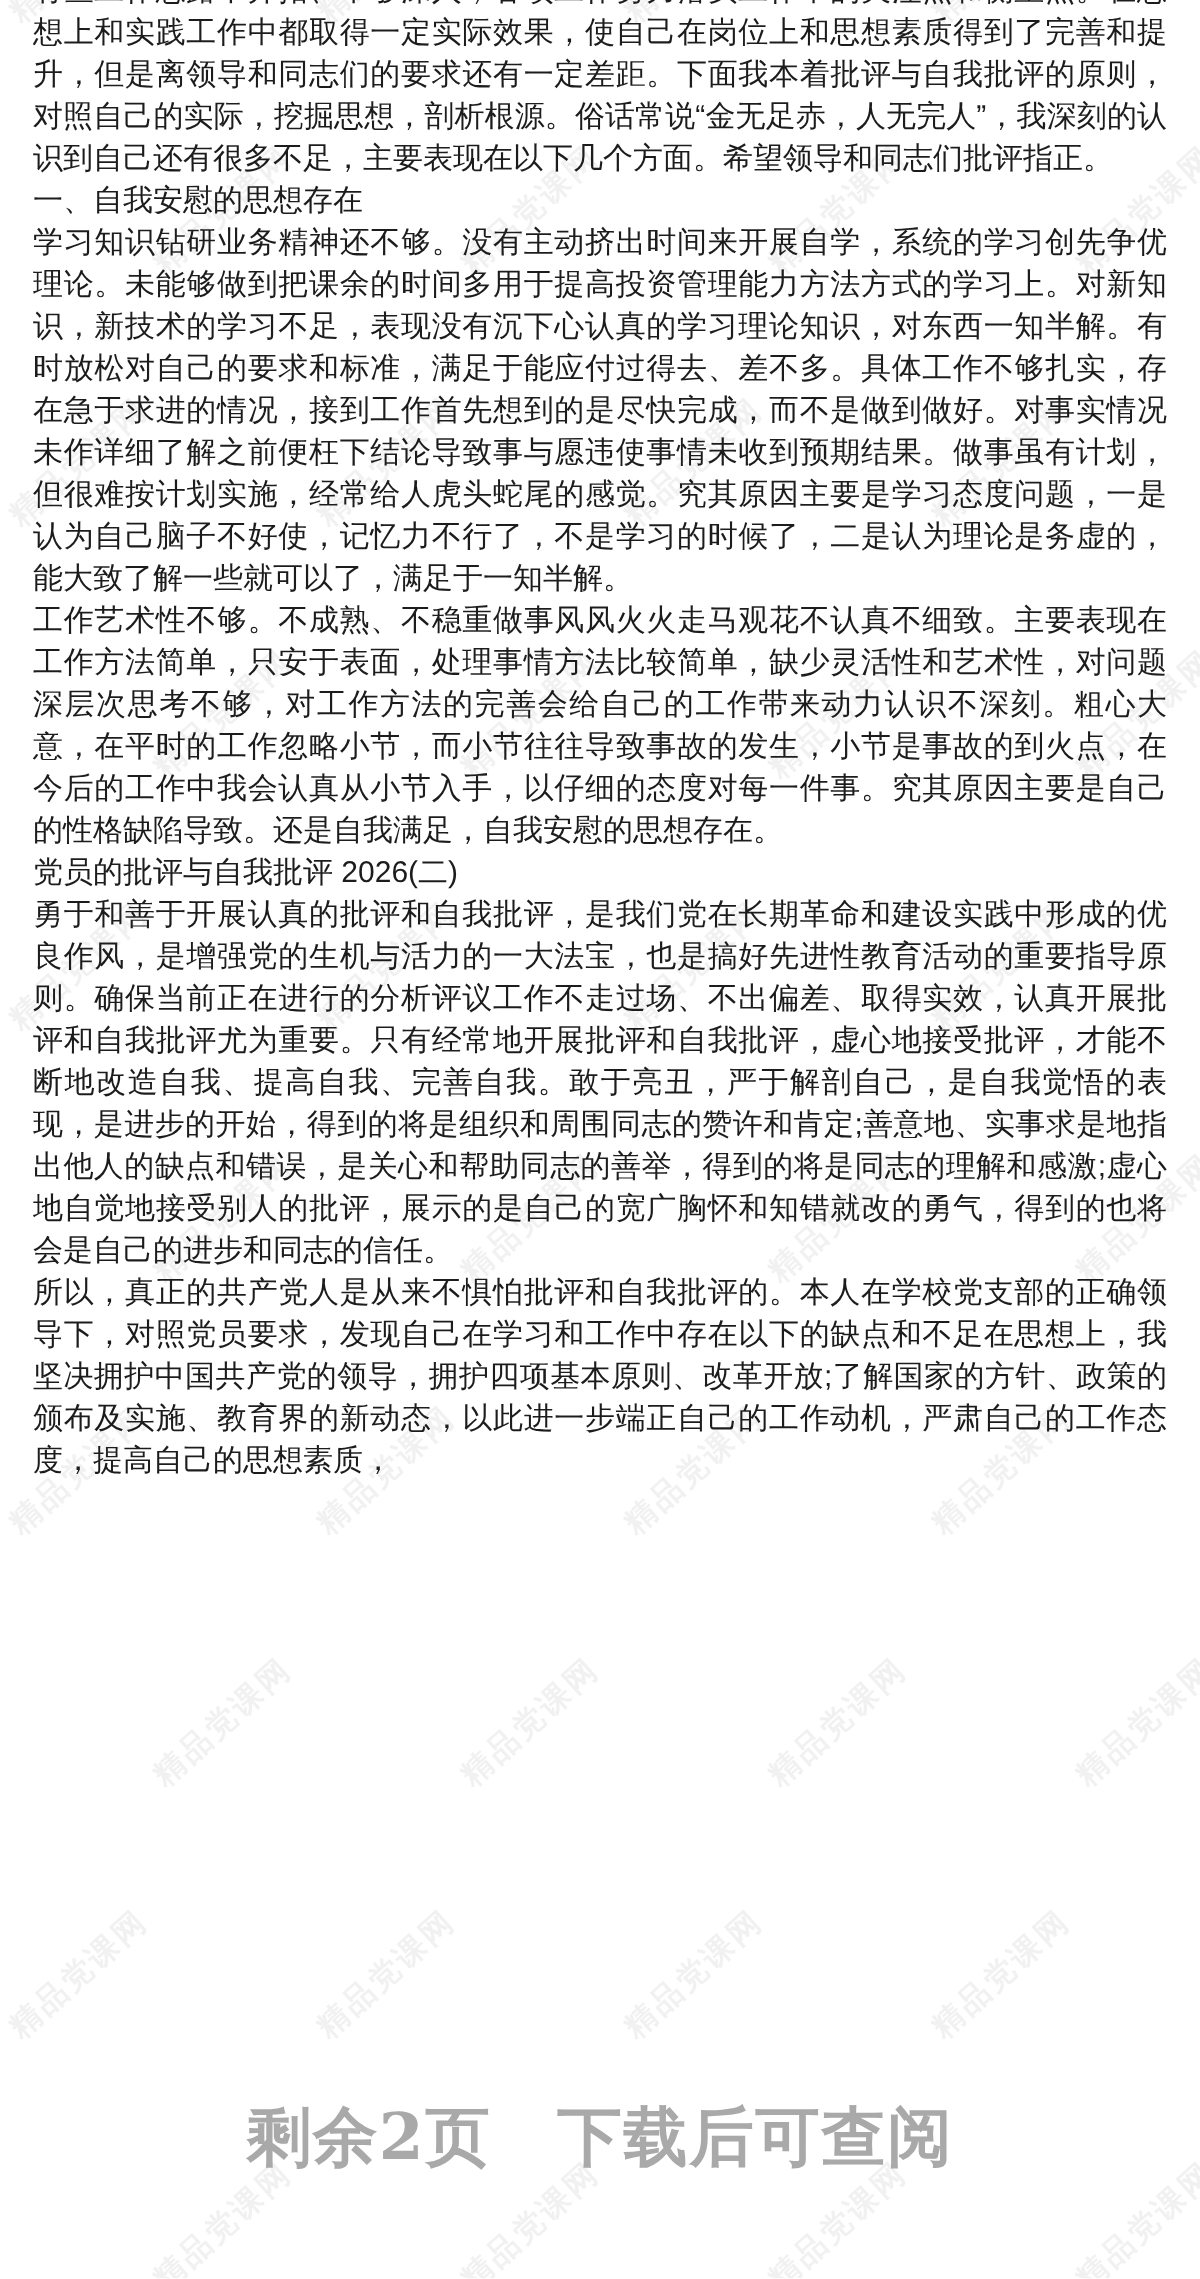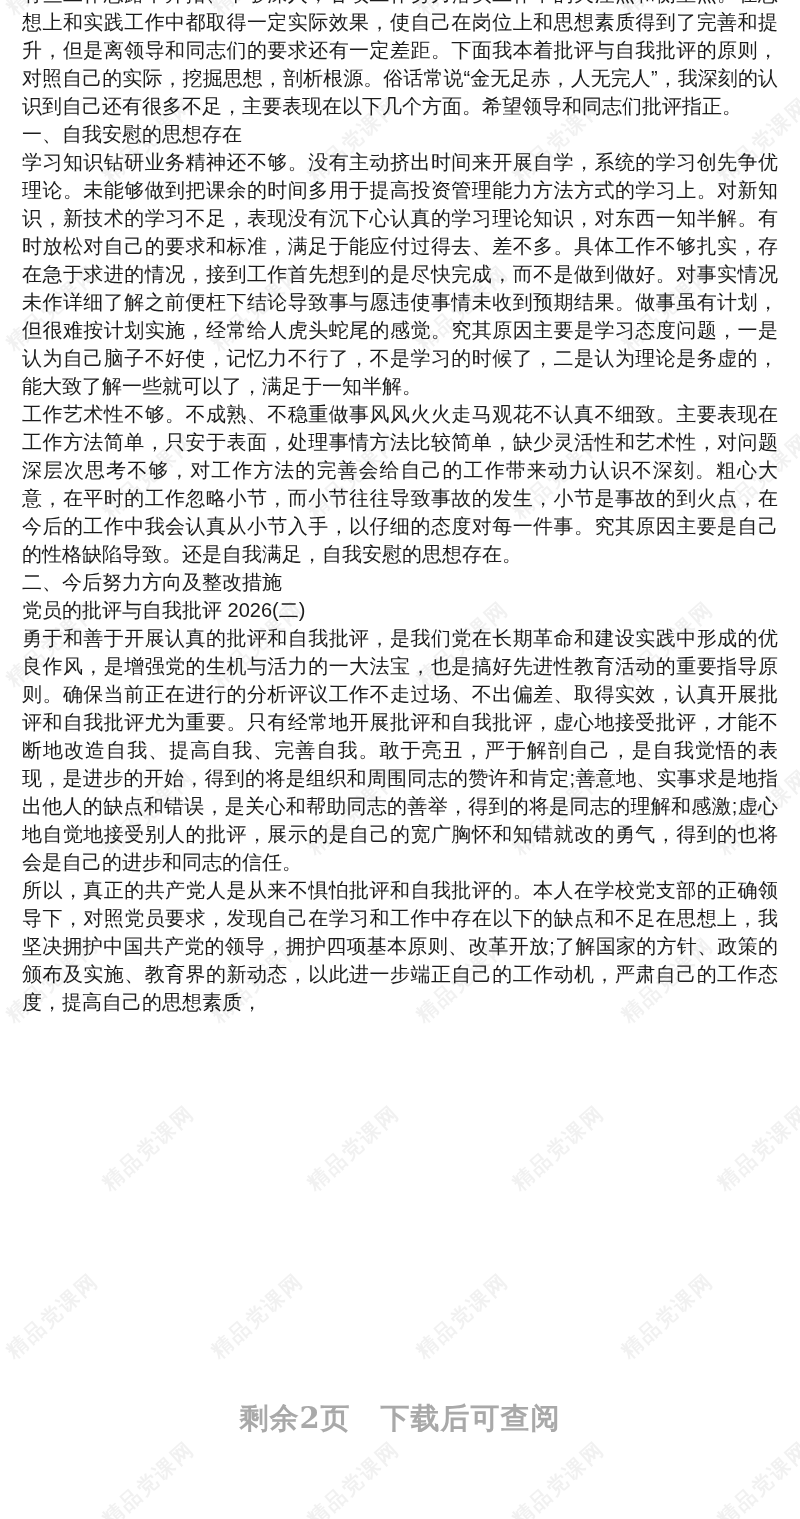--- a/index.html
+++ b/index.html
@@ -71,21 +71,21 @@
     position: absolute;
     left: 0;
     top: 1404px;
     width: 800px;
     text-align: center;
     z-index: 3;
   }
   #footer-notice .notice-text {
     display: inline-block;
     font-family: "DejaVu Serif", "Liberation Serif", serif;
-    font-size: 29px;
+    font-size: 43px;
     font-weight: 700;
     color: #a9a9a9;
     letter-spacing: 1px;
     white-space: pre;
     line-height: 1;
   }
 </style>
 </head>
 <body>
 
@@ -132,21 +132,20 @@
       <span class="watermark-item" style="left: 301px; top: 1512px;">精品党课网</span>
       <span class="watermark-item" style="left: 506px; top: 1512px;">精品党课网</span>
       <span class="watermark-item" style="left: 711px; top: 1512px;">精品党课网</span>
     </div>
 
   <div id="doc-body">
       <p class="doc-line">有些工作思路不开拓、不够深入，各项工作努力落实工作中的关注点和侧重点。在思想上和实践工作中都取得一定实际效果，使自己在岗位上和思想素质得到了完善和提升，但是离领导和同志们的要求还有一定差距。下面我本着批评与自我批评的原则，对照自己的实际，挖掘思想，剖析根源。俗话常说“金无足赤，人无完人”，我深刻的认识到自己还有很多不足，主要表现在以下几个方面。希望领导和同志们批评指正。</p>
       <p class="doc-line heading">一、自我安慰的思想存在</p>
       <p class="doc-line">学习知识钻研业务精神还不够。没有主动挤出时间来开展自学，系统的学习创先争优理论。未能够做到把课余的时间多用于提高投资管理能力方法方式的学习上。对新知识，新技术的学习不足，表现没有沉下心认真的学习理论知识，对东西一知半解。有时放松对自己的要求和标准，满足于能应付过得去、差不多。具体工作不够扎实，存在急于求进的情况，接到工作首先想到的是尽快完成，而不是做到做好。对事实情况未作详细了解之前便枉下结论导致事与愿违使事情未收到预期结果。做事虽有计划，但很难按计划实施，经常给人虎头蛇尾的感觉。究其原因主要是学习态度问题，一是认为自己脑子不好使，记忆力不行了，不是学习的时候了，二是认为理论是务虚的，能大致了解一些就可以了，满足于一知半解。</p>
       <p class="doc-line">工作艺术性不够。不成熟、不稳重做事风风火火走马观花不认真不细致。主要表现在工作方法简单，只安于表面，处理事情方法比较简单，缺少灵活性和艺术性，对问题深层次思考不够，对工作方法的完善会给自己的工作带来动力认识不深刻。粗心大意，在平时的工作忽略小节，而小节往往导致事故的发生，小节是事故的到火点，在今后的工作中我会认真从小节入手，以仔细的态度对每一件事。究其原因主要是自己的性格缺陷导致。还是自我满足，自我安慰的思想存在。</p>
-      <p class="doc-line heading">二、今后努力方向及整改措施</p>
       <p class="doc-line heading">党员的批评与自我批评 2026(二)</p>
       <p class="doc-line">勇于和善于开展认真的批评和自我批评，是我们党在长期革命和建设实践中形成的优良作风，是增强党的生机与活力的一大法宝，也是搞好先进性教育活动的重要指导原则。确保当前正在进行的分析评议工作不走过场、不出偏差、取得实效，认真开展批评和自我批评尤为重要。只有经常地开展批评和自我批评，虚心地接受批评，才能不断地改造自我、提高自我、完善自我。敢于亮丑，严于解剖自己，是自我觉悟的表现，是进步的开始，得到的将是组织和周围同志的赞许和肯定;善意地、实事求是地指出他人的缺点和错误，是关心和帮助同志的善举，得到的将是同志的理解和感激;虚心地自觉地接受别人的批评，展示的是自己的宽广胸怀和知错就改的勇气，得到的也将会是自己的进步和同志的信任。</p>
       <p class="doc-line">所以，真正的共产党人是从来不惧怕批评和自我批评的。本人在学校党支部的正确领导下，对照党员要求，发现自己在学习和工作中存在以下的缺点和不足在思想上，我坚决拥护中国共产党的领导，拥护四项基本原则、改革开放;了解国家的方针、政策的颁布及实施、教育界的新动态，以此进一步端正自己的工作动机，严肃自己的工作态度，提高自己的思想素质，</p>
     </div>
 
   <div id="footer-notice">
     <span class="notice-text">剩余2页　下载后可查阅</span>
   </div>
 
 </div>

